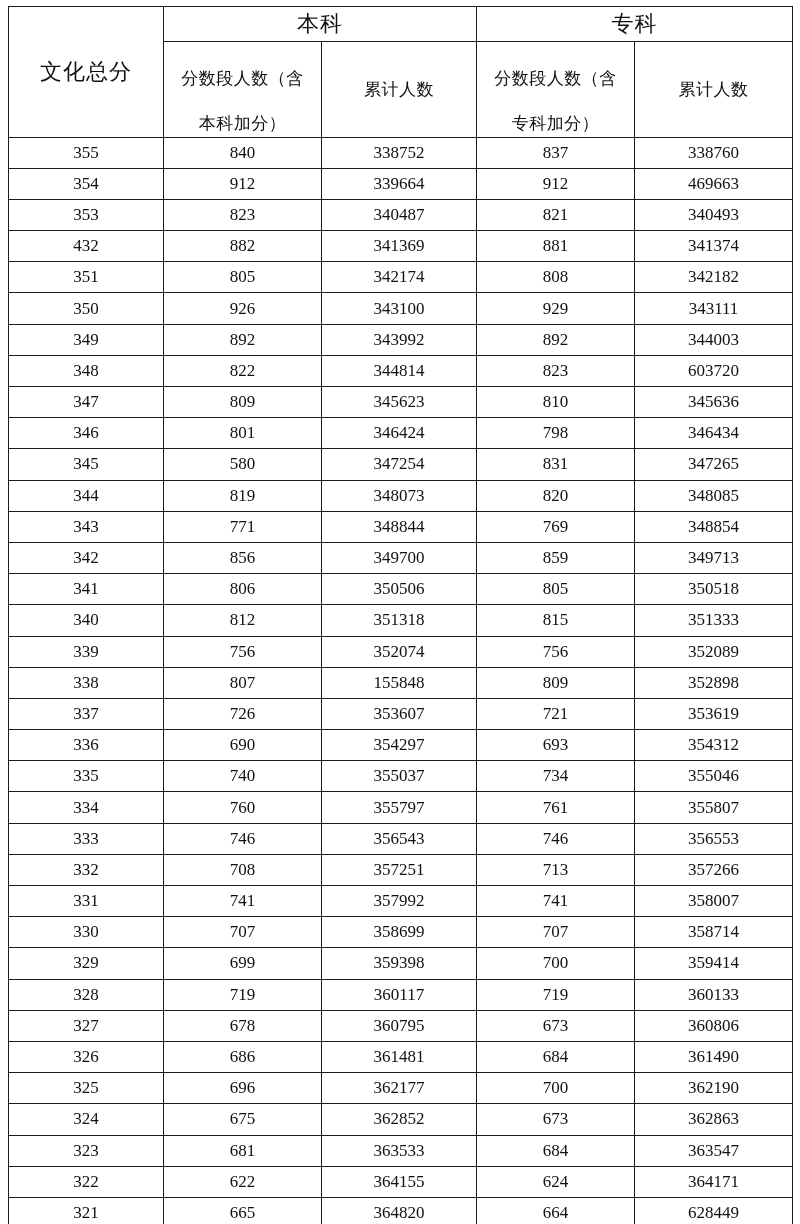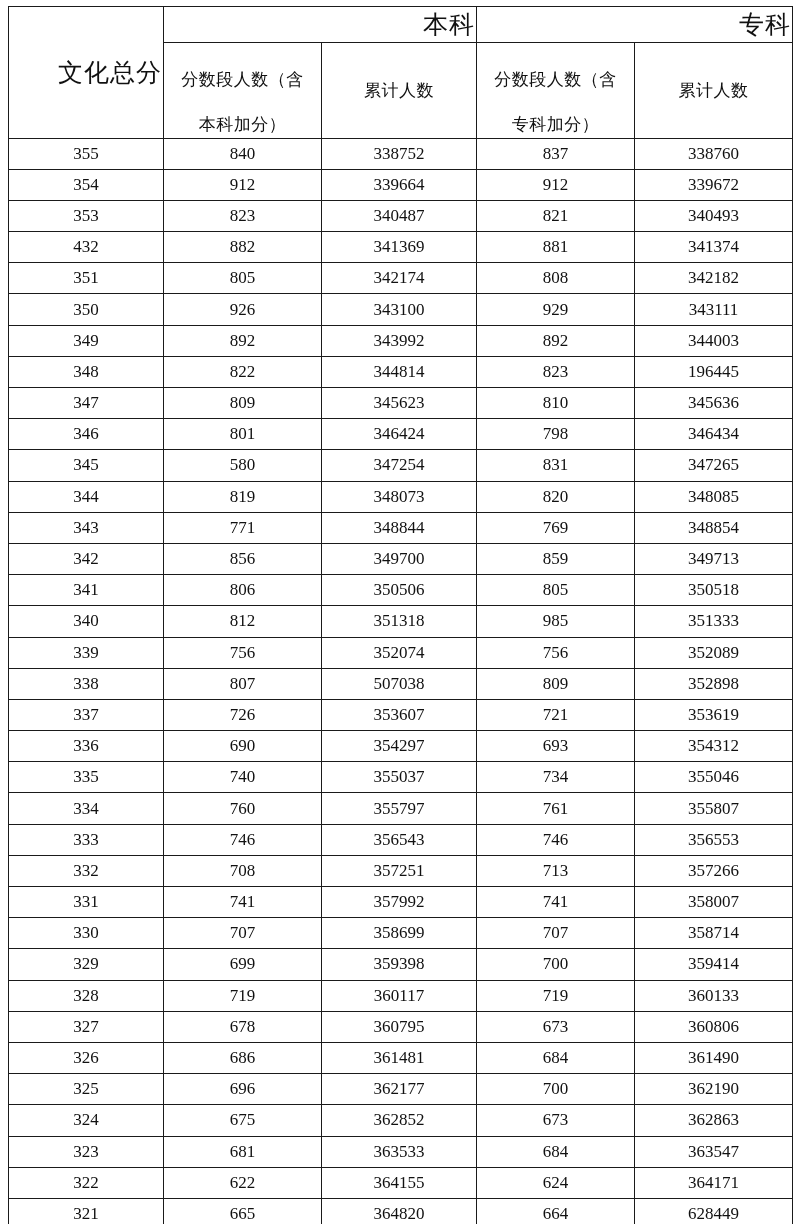--- a/index.html
+++ b/index.html
@@ -38,24 +38,23 @@
   
   col.c-score  { width: 155px; }
   col.c-bk-seg { width: 158px; }
   col.c-bk-cum { width: 155px; }
   col.c-zk-seg { width: 158px; }
   col.c-zk-cum { width: 158px; }
 
   
   thead tr.head-top th {
     height: 32px;
-    font-size: 25px;
+    font-size: 22px;
     font-family: "Liberation Serif", "DejaVu Serif", serif;
     letter-spacing: 1px;
-    text-align: right;
   }
   thead tr.head-sub th {
     height: 56px;
     font-size: 17px;
     line-height: 1.25;
     padding: 2px 6px;
     letter-spacing: 0.5px;
   }
   th.score-head {
     font-size: 19px;
@@ -114,21 +113,21 @@
           <td class="num">840</td>
           <td class="num">338752</td>
           <td class="num">837</td>
           <td class="num">338760</td>
         </tr>
         <tr>
           <td class="num">354</td>
           <td class="num">912</td>
           <td class="num">339664</td>
           <td class="num">912</td>
-          <td class="num">339672</td>
+          <td class="num">469663</td>
         </tr>
         <tr>
           <td class="num">353</td>
           <td class="num">823</td>
           <td class="num">340487</td>
           <td class="num">821</td>
           <td class="num">340493</td>
         </tr>
         <tr>
           <td class="num">432</td>
@@ -156,21 +155,21 @@
           <td class="num">892</td>
           <td class="num">343992</td>
           <td class="num">892</td>
           <td class="num">344003</td>
         </tr>
         <tr>
           <td class="num">348</td>
           <td class="num">822</td>
           <td class="num">344814</td>
           <td class="num">823</td>
-          <td class="num">196445</td>
+          <td class="num">603720</td>
         </tr>
         <tr>
           <td class="num">347</td>
           <td class="num">809</td>
           <td class="num">345623</td>
           <td class="num">810</td>
           <td class="num">345636</td>
         </tr>
         <tr>
           <td class="num">346</td>
@@ -211,34 +210,34 @@
           <td class="num">341</td>
           <td class="num">806</td>
           <td class="num">350506</td>
           <td class="num">805</td>
           <td class="num">350518</td>
         </tr>
         <tr>
           <td class="num">340</td>
           <td class="num">812</td>
           <td class="num">351318</td>
-          <td class="num">985</td>
+          <td class="num">815</td>
           <td class="num">351333</td>
         </tr>
         <tr>
           <td class="num">339</td>
           <td class="num">756</td>
           <td class="num">352074</td>
           <td class="num">756</td>
           <td class="num">352089</td>
         </tr>
         <tr>
           <td class="num">338</td>
           <td class="num">807</td>
-          <td class="num">507038</td>
+          <td class="num">155848</td>
           <td class="num">809</td>
           <td class="num">352898</td>
         </tr>
         <tr>
           <td class="num">337</td>
           <td class="num">726</td>
           <td class="num">353607</td>
           <td class="num">721</td>
           <td class="num">353619</td>
         </tr>

